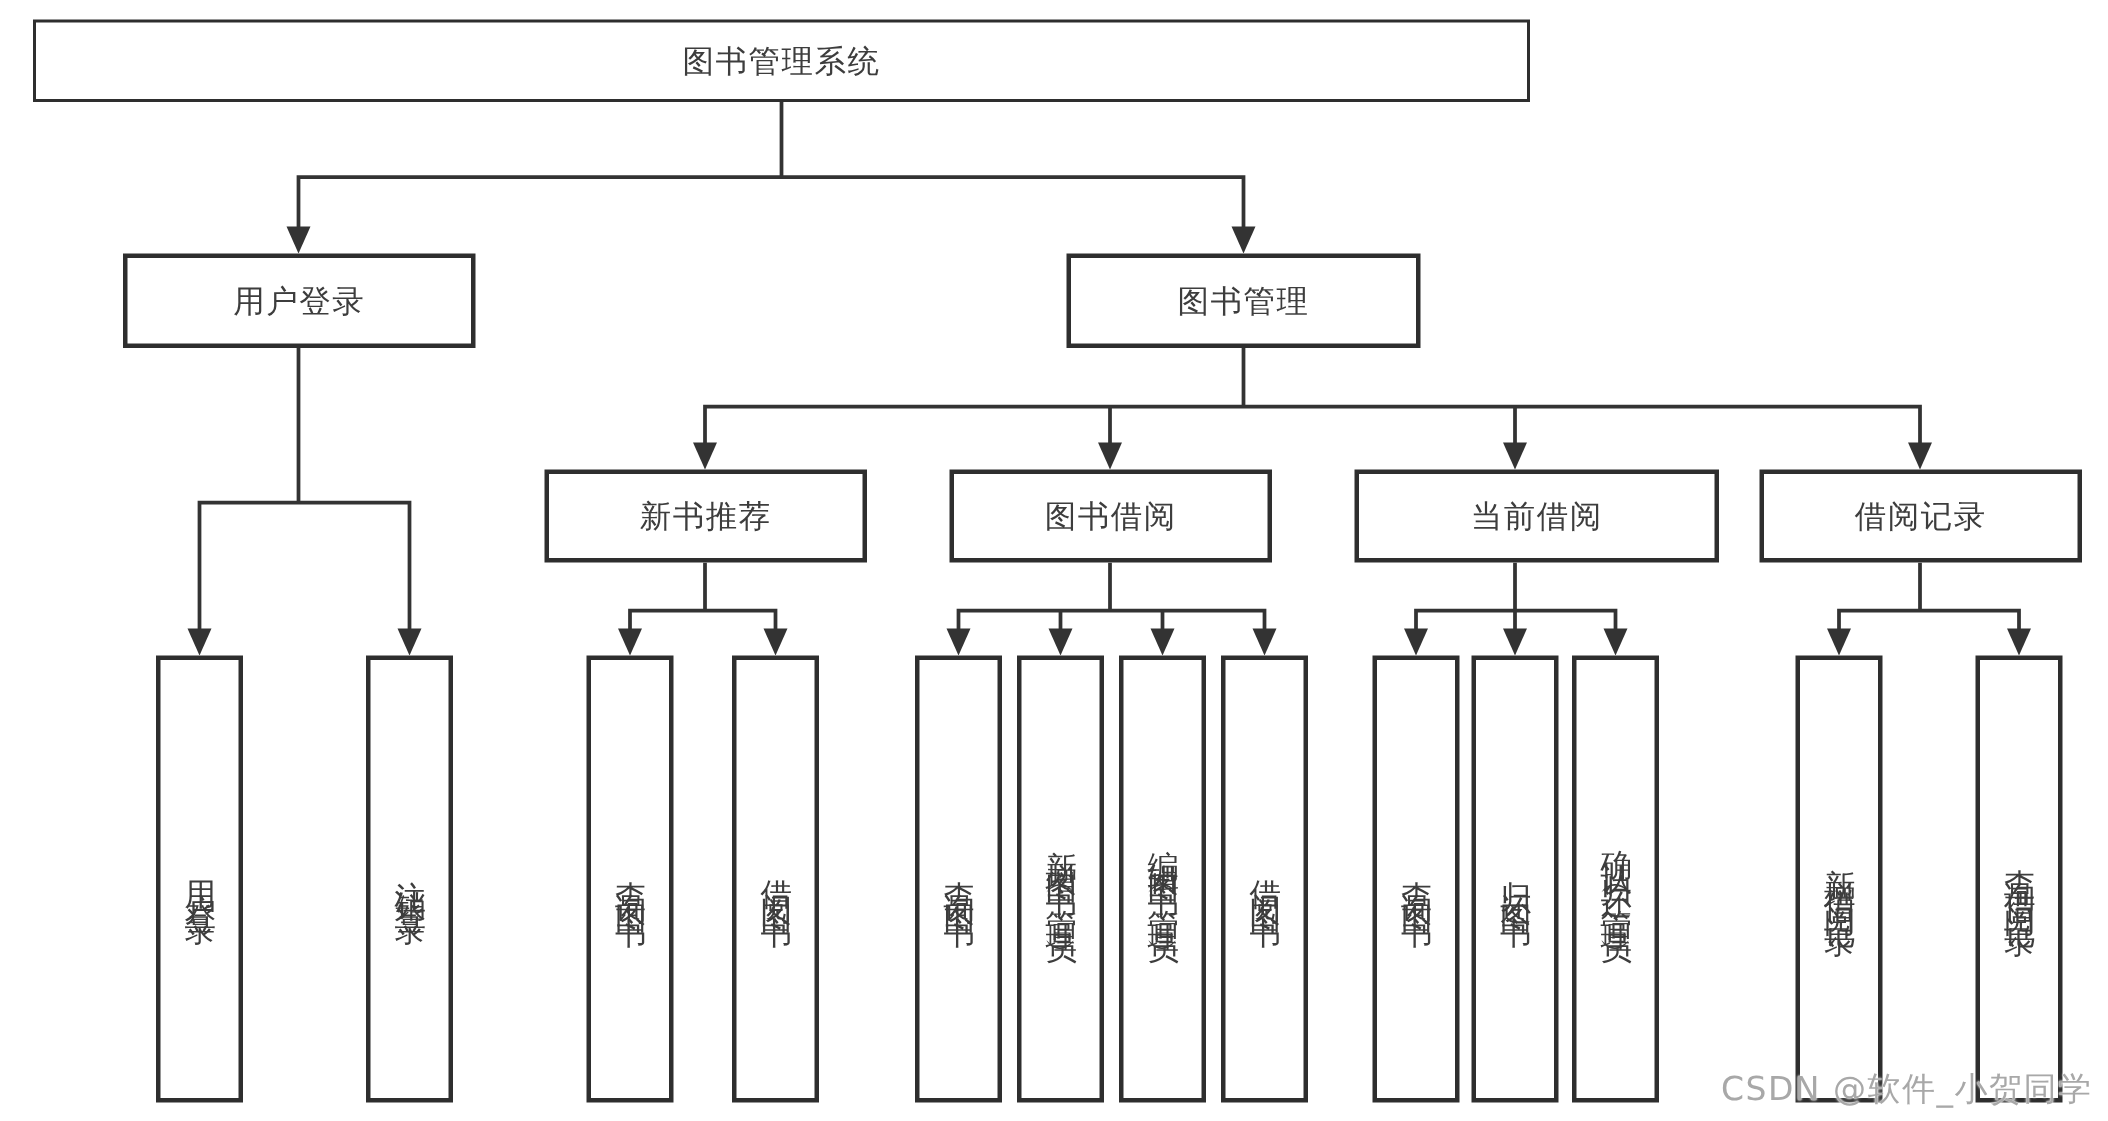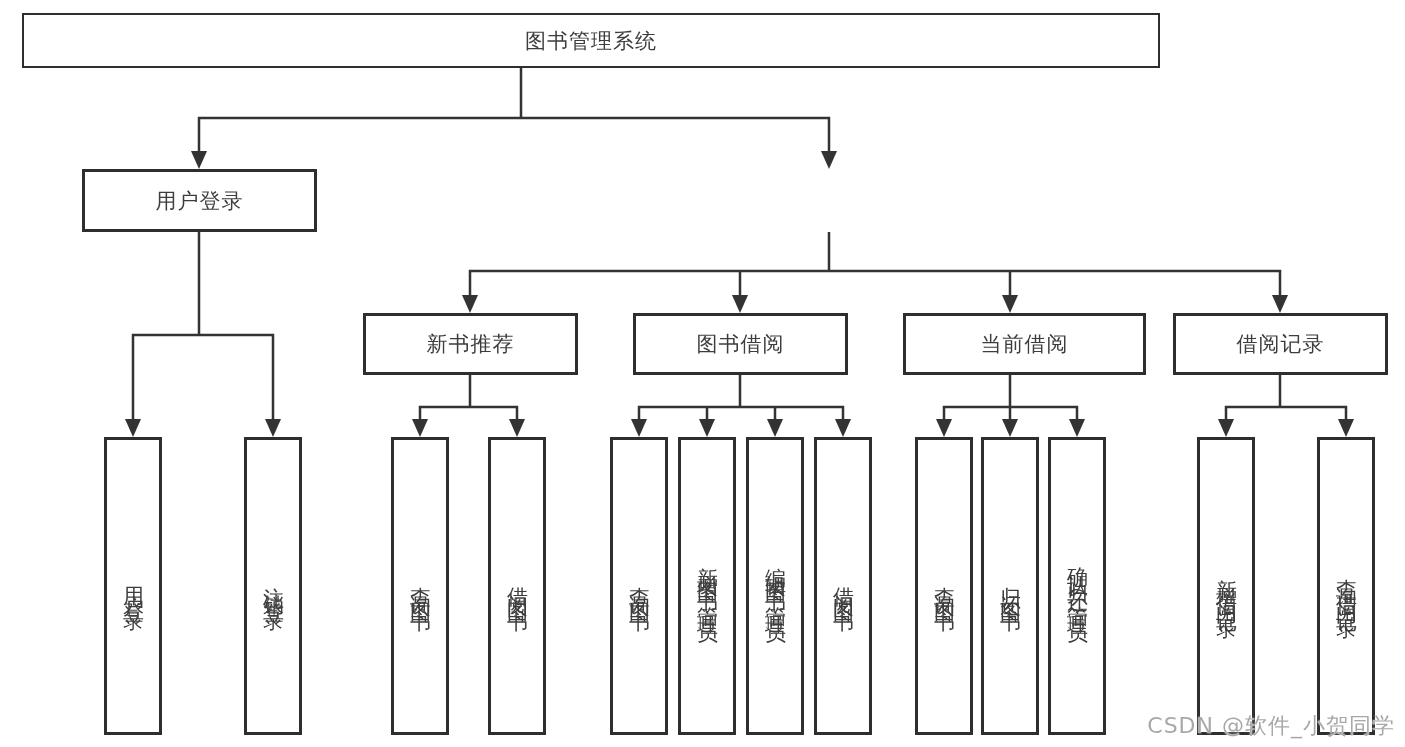--- a/index.html
+++ b/index.html
@@ -98,26 +98,29 @@
       <polygon points="775,437 767,419 783,419"></polygon>
       <polygon points="843,437 835,419 851,419"></polygon>
       <polygon points="944,437 936,419 952,419"></polygon>
       <polygon points="1010,437 1002,419 1018,419"></polygon>
       <polygon points="1077,437 1069,419 1085,419"></polygon>
       <polygon points="1226,437 1218,419 1234,419"></polygon>
       <polygon points="1346,437 1338,419 1354,419"></polygon>
     </g>
   </svg>
 
-  <div class="box h-box root-box" style="left:22px; top:13px; width:1138px; height:55px;">
+  <div class="box h-box root-box" style="left:22px; top:13px; width:998px; height:55px;">
     <span>图书管理系统</span>
   </div>
 
   <div class="box h-box" style="left:82px; top:169px; width:235px; height:63px;">
     <span>用户登录</span>
+  </div>
+  <div class="box h-box" style="left:711px; top:169px; width:236px; height:63px;">
+    <span>图书管理</span>
   </div>
 
   <div class="box h-box" style="left:363px; top:313px; width:215px; height:62px;">
     <span>新书推荐</span>
   </div>
   <div class="box h-box" style="left:633px; top:313px; width:215px; height:62px;">
     <span>图书借阅</span>
   </div>
   <div class="box h-box" style="left:903px; top:313px; width:243px; height:62px;">
     <span>当前借阅</span>

